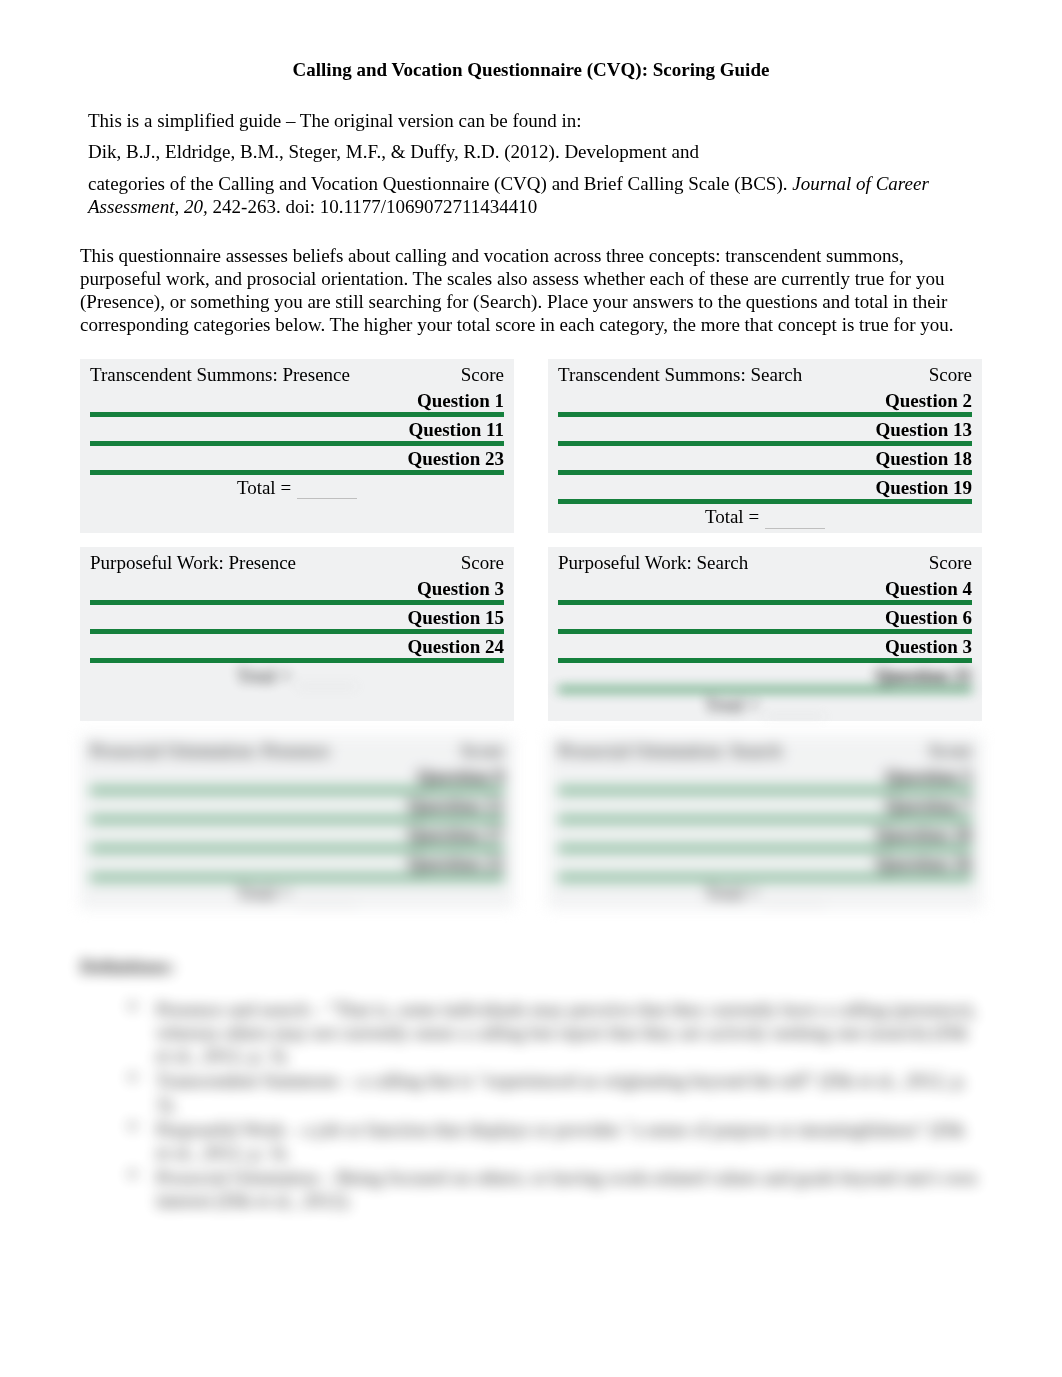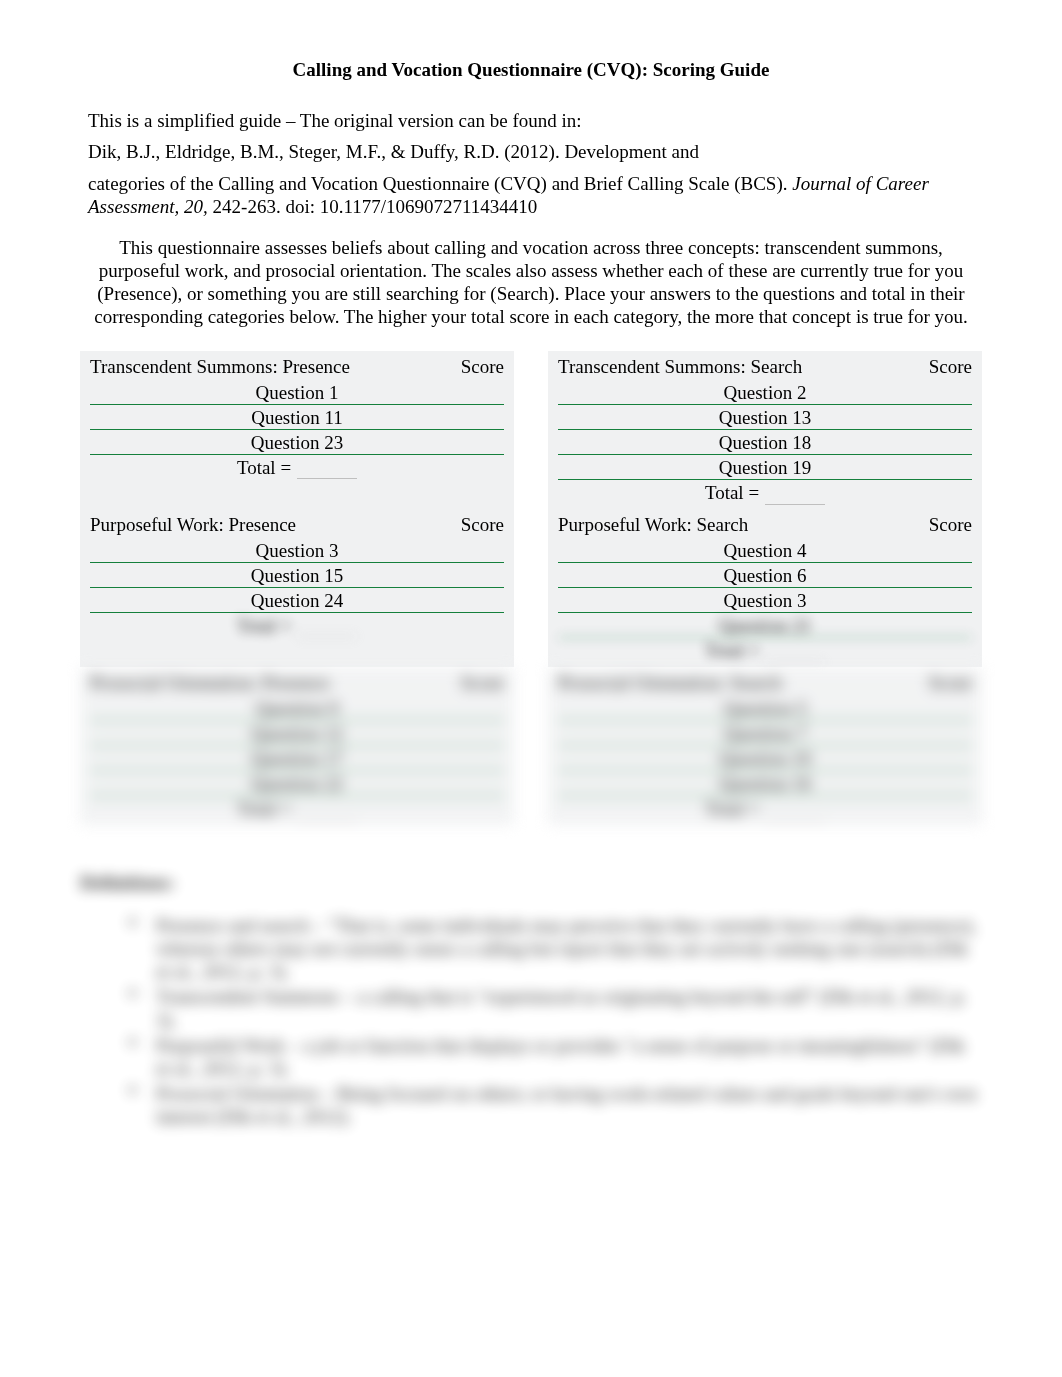--- a/index.html
+++ b/index.html
@@ -14,43 +14,45 @@
   .page {
     padding: 58px 80px 60px 80px;
   }
   .title {
     text-align: center;
     font-weight: bold;
     margin-bottom: 28px;
   }
   .intro p { margin: 8px; }
   .intro .citation-ital { font-style: italic; }
-  .desc { margin-top: 18px; margin-bottom: 22px; text-align: center; }
+  .desc { margin-top: 26px; margin-bottom: 22px; }
   .grid {
     display: flex;
     flex-direction: column;
+    gap: 14px;
   }
   .row { display: flex; gap: 34px; }
   .box {
     flex: 1;
     background: #f0f1f2;
     padding: 4px 10px 4px 10px;
     font-size: 19px;
   }
   .box-head {
     display: flex;
     justify-content: space-between;
     padding-bottom: 2px;
   }
   .q-line {
     display: flex;
-    justify-content: center;
+    justify-content: flex-end;
     align-items: flex-end;
-    border-bottom: 1px solid #15803d;
+    border-bottom: 5px solid #15803d;
     padding: 1px 0 0 0;
+    font-weight: bold;
   }
   .q-line .q { white-space: nowrap; }
   .total-line {
     display: flex;
     justify-content: center;
     padding-top: 1px;
   }
   .total-label {
     padding-right: 6px;
   }

